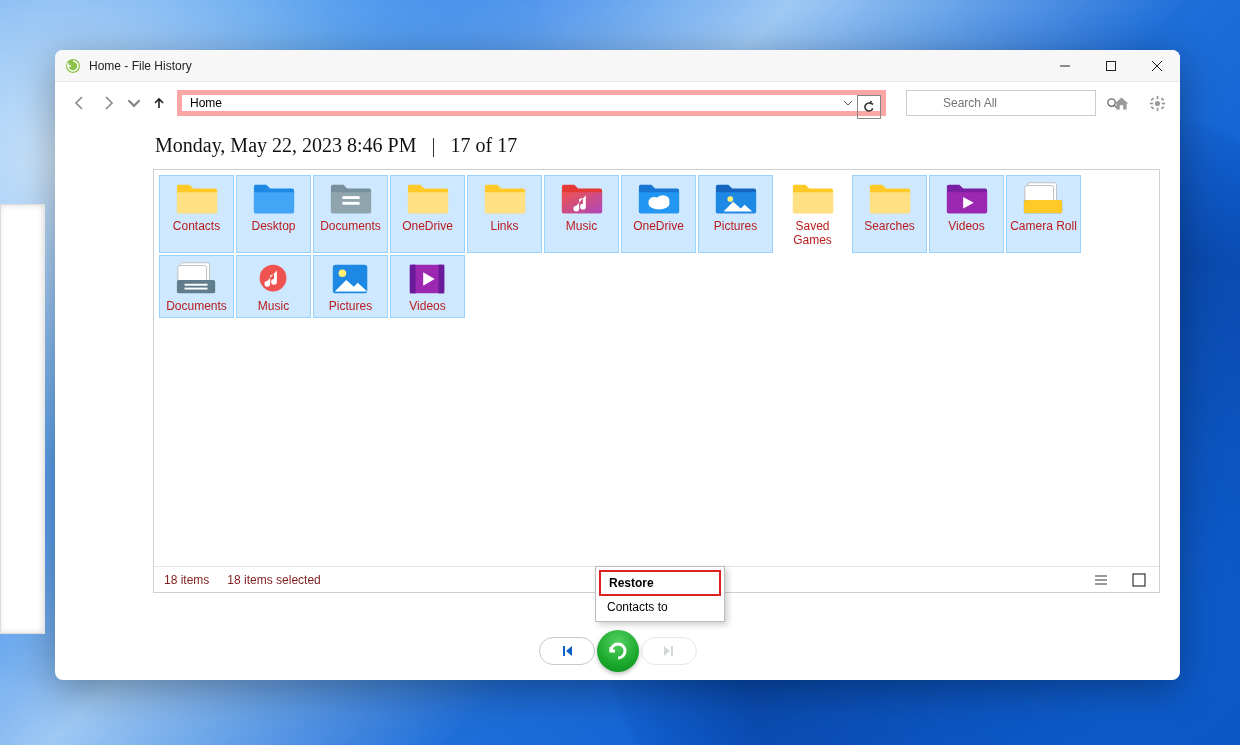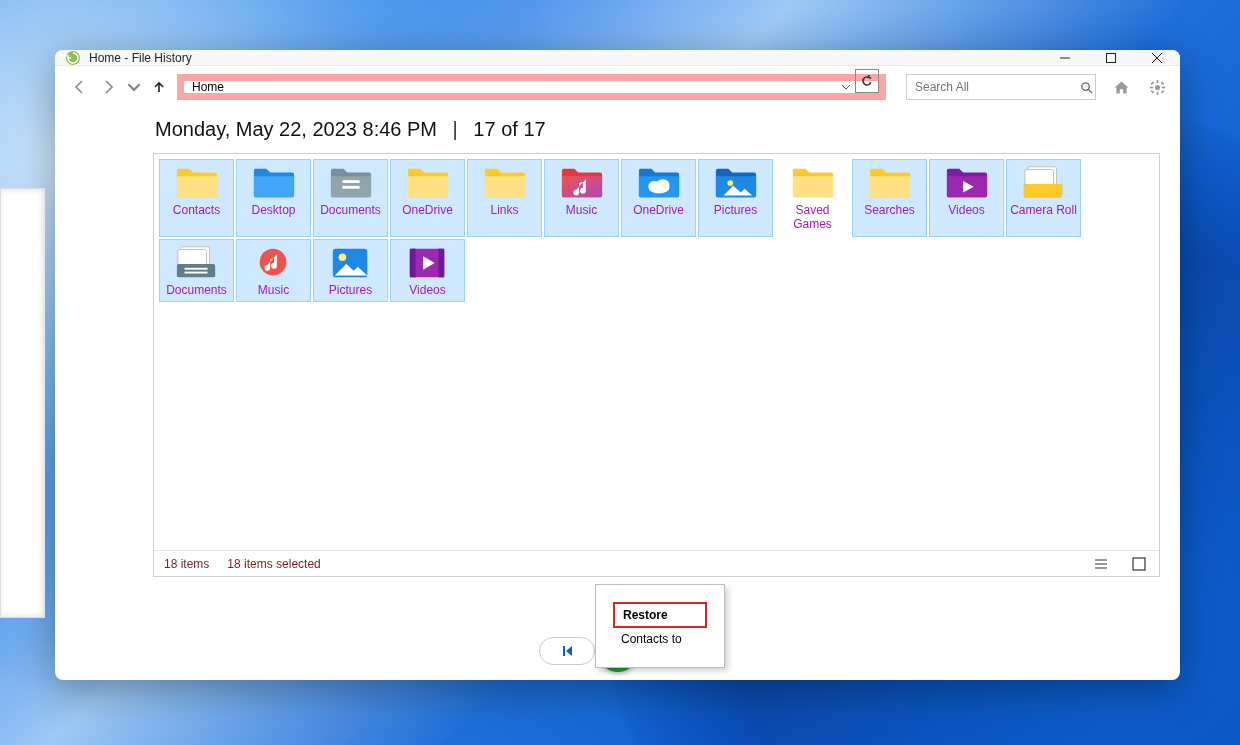--- a/index.html
+++ b/index.html
@@ -30,21 +30,21 @@
     left:55px; top:50px;
     width:1125px; height:630px;
     background:#fff;
     border-radius:8px;
     box-shadow: 0 10px 40px rgba(0,0,0,0.35);
     display:flex; flex-direction:column;
     color:#222;
   }
 
   .titlebar {
-    height:16px;
+    height:32px;
     display:flex; align-items:center;
     border-bottom:1px solid #e9e9e9;
     padding-left:10px;
     background:#f7f7f7;
     border-top-left-radius:8px; border-top-right-radius:8px;
   }
   .titlebar .app-icon { width:16px; height:16px; margin-right:8px; }
   .titlebar .title { flex:0 0 auto; font-size:12px; color:#222; }
   .titlebar .spacer { flex:1; }
   .win-ctl { width:46px; height:32px; display:flex; align-items:center; justify-content:center; }
@@ -53,36 +53,36 @@
   .toolbar {
     height:42px;
     display:flex; align-items:center;
     padding:0 12px;
     gap:6px;
   }
   .nav-btn { width:24px; height:24px; display:flex; align-items:center; justify-content:center; color:#888; }
   .nav-btn.enabled { color:#222; }
   .nav-btn svg { width:14px; height:14px; stroke:currentColor; fill:none; stroke-width:1.6; }
   .addr {
-    flex:1; height:26px; border:7px solid #fca5a5; display:flex; align-items:flex-end;
+    flex:1; height:26px; border:5px solid #fca5a5; display:flex; align-items:flex-start;
     background:#fff;
     max-width: 720px;
   }
   .addr input { flex:1; border:none; outline:none; padding:0 8px; font-size:12px; height:100%; background:transparent; }
   .addr .drop { width:22px; height:100%; display:flex; align-items:center; justify-content:center; border-left:1px solid transparent; color:#555;}
   .addr .refresh { width:24px; height:24px; border:1px solid #888; margin-left:-1px; display:flex; align-items:center; justify-content:center; }
   .addr .refresh svg { width:12px; height:12px; stroke:#333; fill:none; stroke-width:1.6; }
-  .searchbox { width:190px; height:26px; border:1px solid #ccc; display:flex; align-items:center; margin-left:14px; }
+  .searchbox { width:190px; height:26px; border:1px solid #ccc; display:flex; align-items:center; margin-left:14px;padding-left:28px; }
   .searchbox input { flex:1; border:none; outline:none; padding:0 8px; font-size:12px; color:#444; background:transparent;}
   .searchbox .mag { width:26px; height:100%; display:flex; align-items:center; justify-content:center; color:#666;}
   .tool-icon { width:22px; height:22px; margin-left:8px; color:#9a9a9a; display:flex; align-items:center; justify-content:center;}
   .tool-icon svg { width:17px; height:17px; fill:currentColor; }
 
   .content { flex:1; display:flex; flex-direction:column; padding:0 10px 0 10px; position:relative;}
-  .subhead { font-size:20px; font-weight:400; color:#111; padding:10px 0 12px 90px; }
+  .subhead { font-size:20px; font-weight:400; color:#111; padding:10px 0 12px 90px;font-family:Liberation Serif, serif; }
   .subhead .sep { margin:0 10px; color:#333; font-weight:300; }
 
   .side-stub {
     position:absolute; left:-55px; top:80px; width:45px; height:430px; background:#fff;
     box-shadow: -2px 0 6px rgba(0,0,0,0.15) inset;
     border:1px solid #ddd; border-right:none;
   }
 
   .file-area {
     margin-left:88px; margin-right:10px;
@@ -98,21 +98,21 @@
   .item {
     width:75px; padding:4px 2px 4px 2px;
     display:flex; flex-direction:column; align-items:center;
     margin:1px;
     text-align:center;
     border:1px solid transparent;
   }
   .item.selected { background:#cde8ff; border:1px solid #99d1ff; }
   .item.unselected { background:#fff;justify-content:flex-end; }
   .item .icon-wrap { width:48px; height:38px; display:flex; align-items:center; justify-content:center; }
-  .item .label { font-size:12px; color:#a21caf; line-height:1.15; margin-top:2px; word-break:break-word;}
+  .item .label { font-size:12px; color:#b91c1c; line-height:1.15; margin-top:2px; word-break:break-word;}
   .status {
     height:26px; border-top:1px solid #e5e5e5;
     display:flex; align-items:center; padding:0 10px; gap:18px;
     font-size:12px; color:#7f1d1d;
   }
   .status .grow { flex:1; }
   .viewbtn { width:20px; height:18px; display:flex; align-items:center; justify-content:center; color:#333;}
 
   
   .bottom-nav {
@@ -130,24 +130,24 @@
     background: radial-gradient(circle at 50% 30%, #55d064 0%, #1aa92b 60%, #0a8a1f 100%);
     display:flex; align-items:center; justify-content:center;
     box-shadow: 0 2px 4px rgba(0,0,0,0.25);
     position:relative; z-index:2;
     margin:0 -6px;
   }
   .restore-circle svg { width:24px; height:24px; stroke:#fff; fill:none; stroke-width:3; }
 
   
   .ctx {
-    position:absolute; left:595px; top:584px;
+    position:absolute; left:595px; top:566px;
     width:130px; background:#fff; border:1px solid #bdbdbd;
     box-shadow: 3px 3px 6px rgba(0,0,0,0.18);
-    padding:17px;
+    padding:3px;
     z-index:5;
   }
   .ctx .mi { padding:4px 8px; font-size:12px; }
   .ctx .mi.hl { border:2px solid #d22; font-weight:700; }
 
   
   .folder { width:44px; height:34px; }
 
 </style>
 </head>

